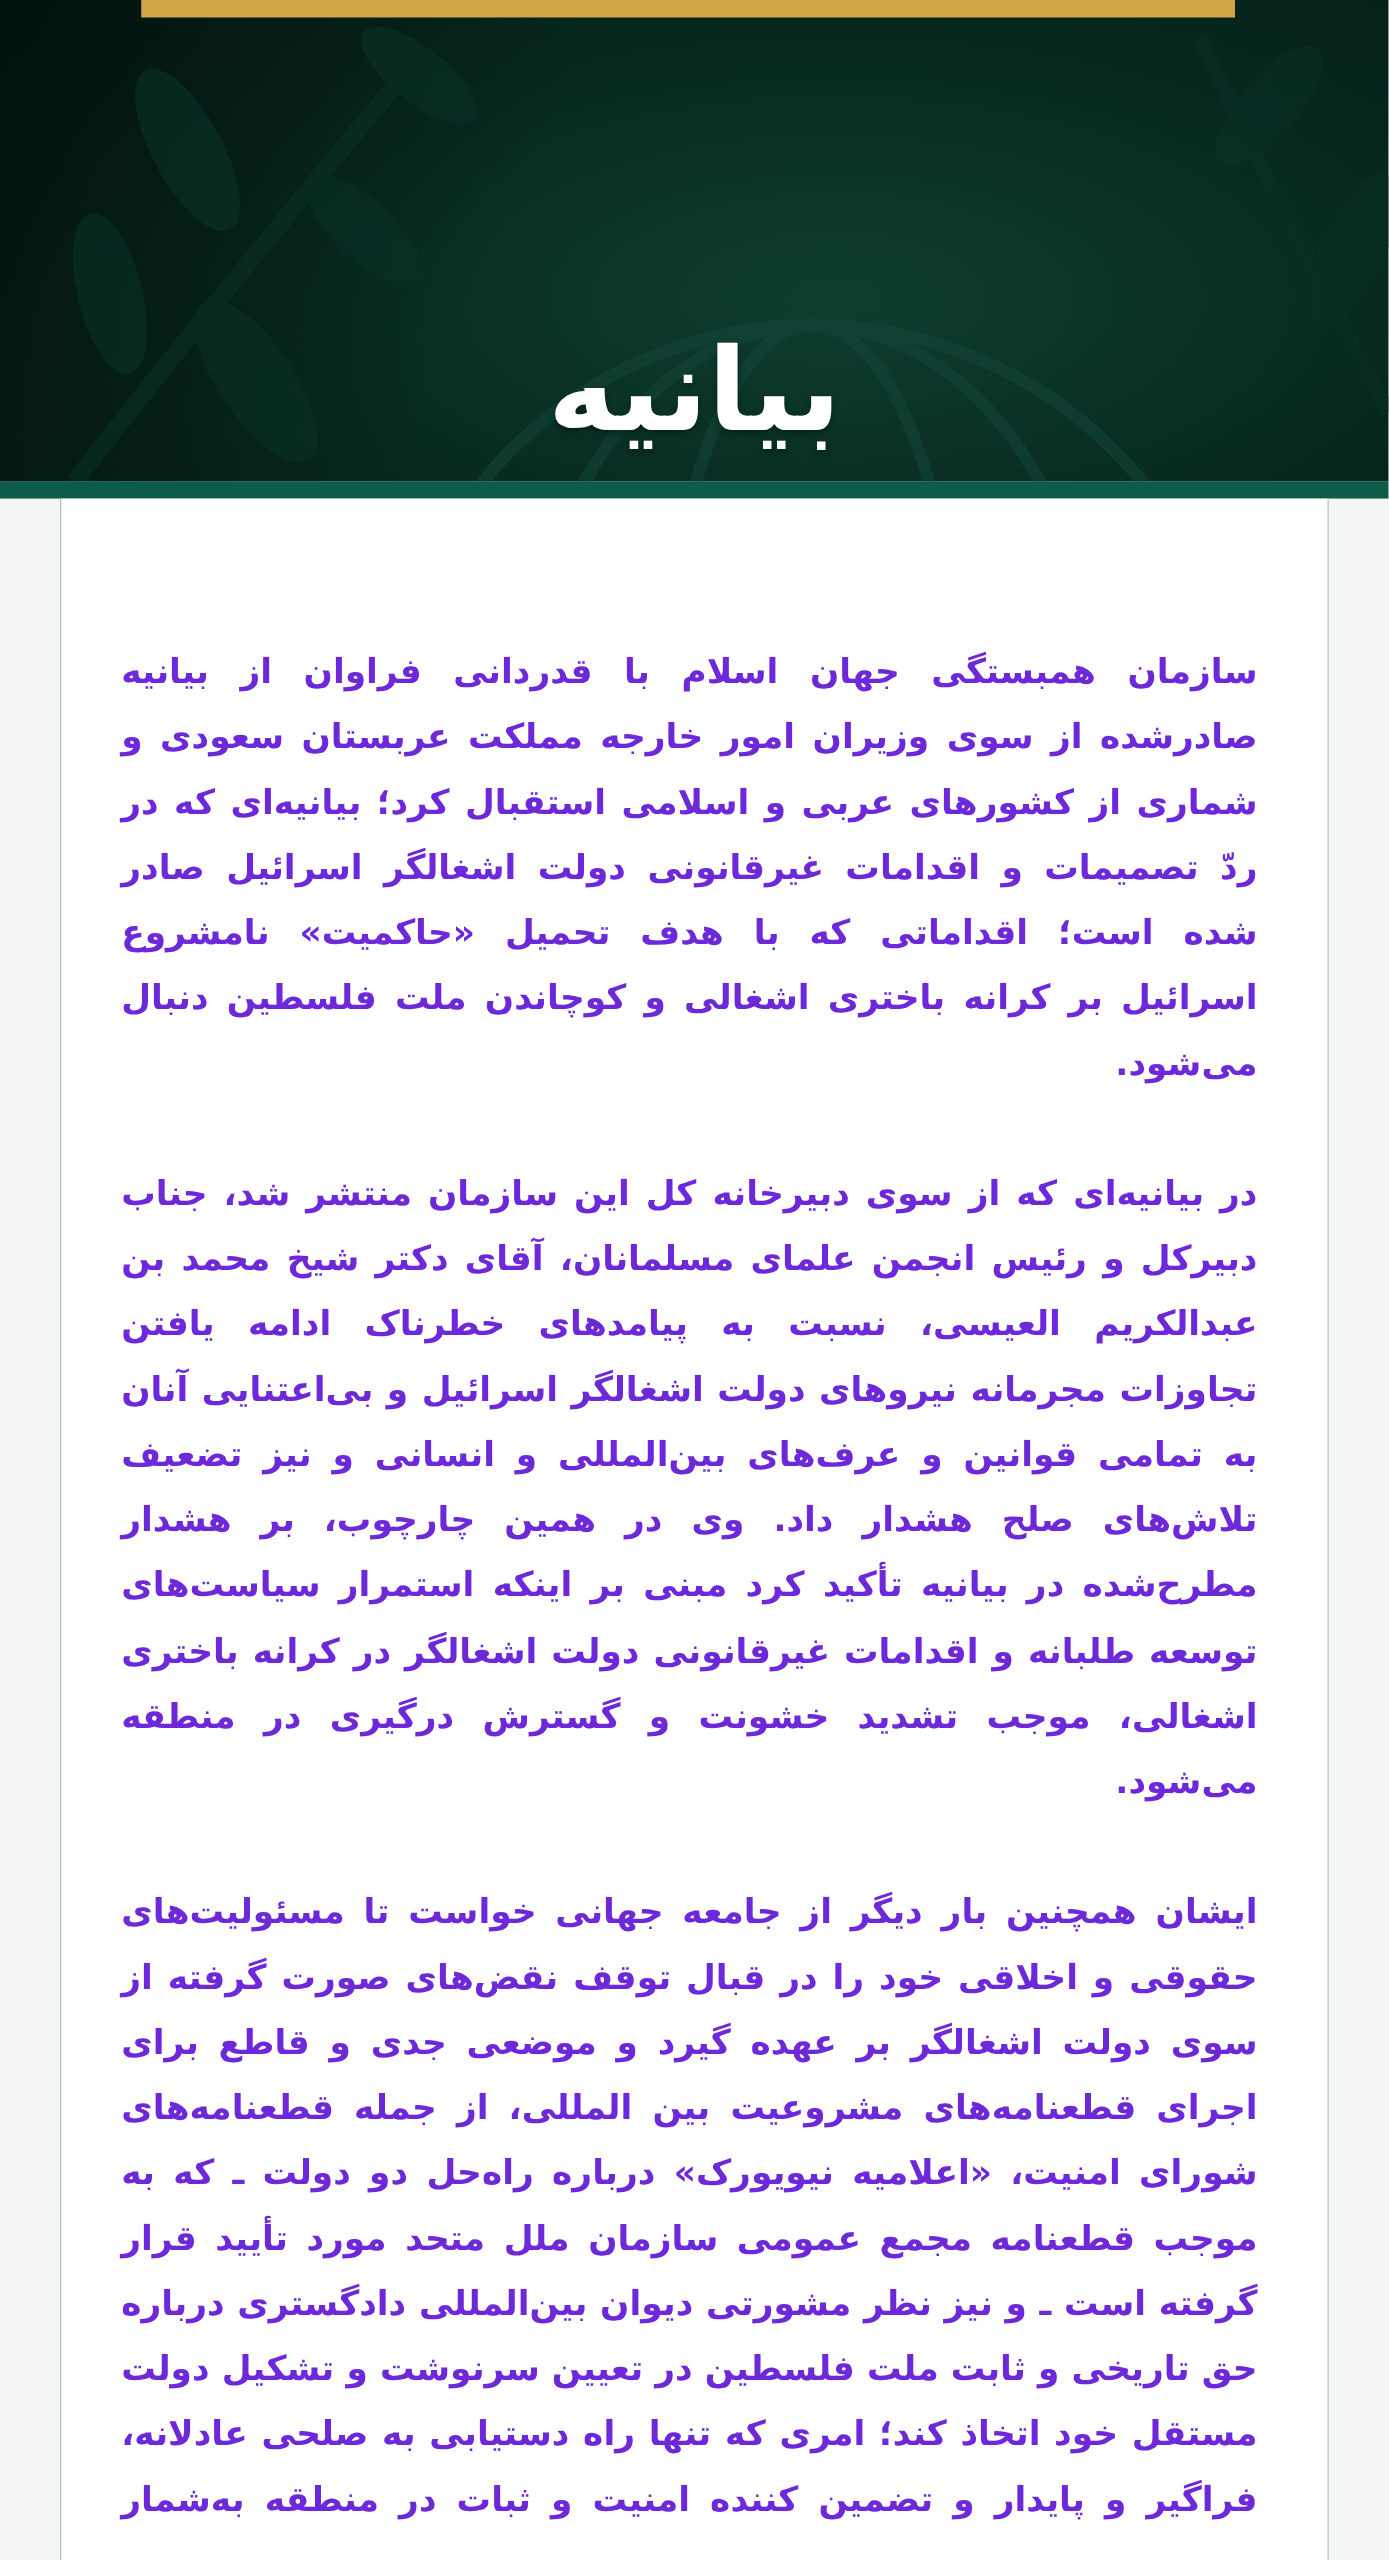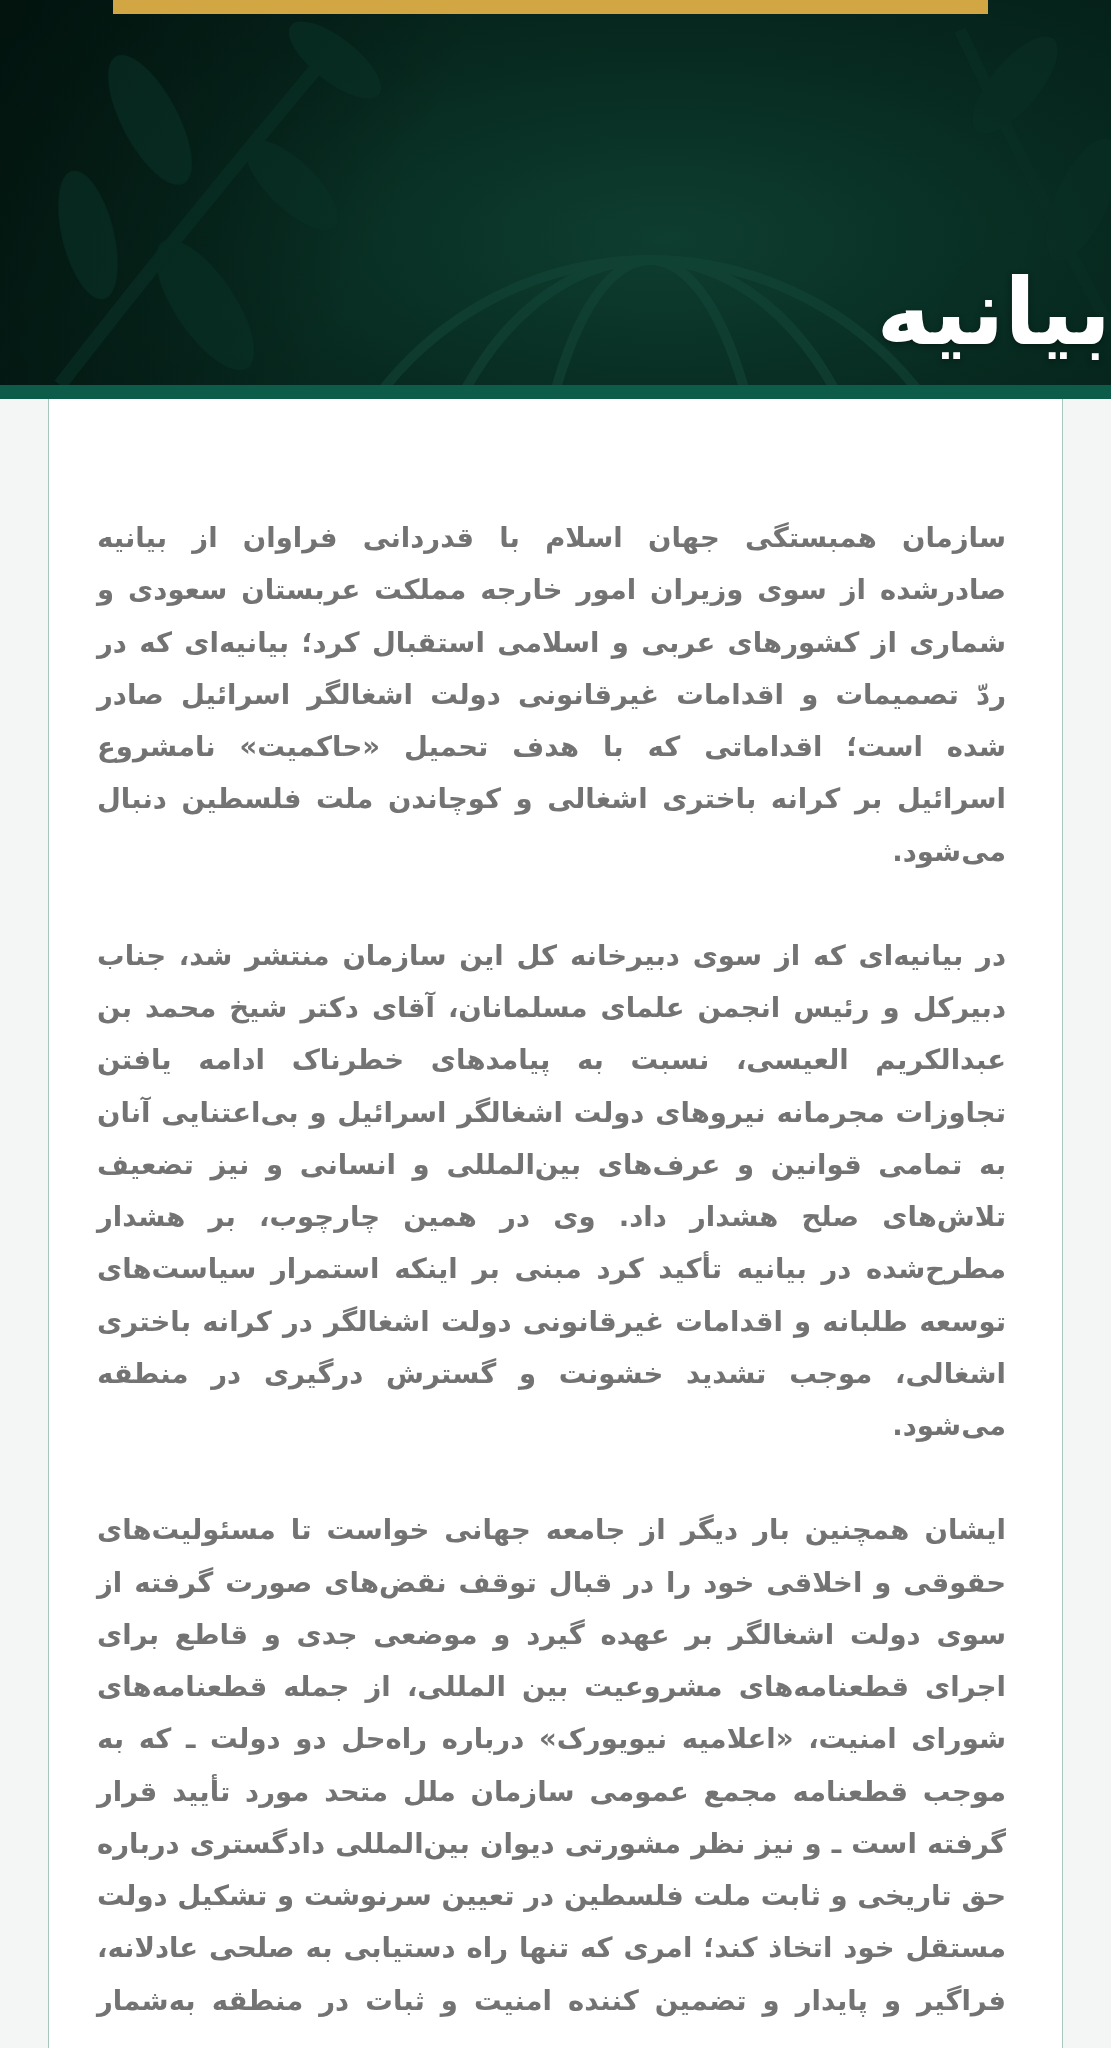--- a/index.html
+++ b/index.html
@@ -17,41 +17,41 @@
       linear-gradient(115deg, rgba(2,16,11,.75) 0%, rgba(2,16,11,0) 38%),
       radial-gradient(ellipse 75% 95% at 60% 62%, #0e3e30 0%, #07291f 55%, #041d17 100%);
   }
   .gold-bar {
     position:absolute; top:0; left:113px; width:875px; height:14px;
     background:#d2a642;
   }
   .banner-watermark { position:absolute; inset:0; width:100%; height:100%; }
   .banner-title {
     position:absolute; bottom:26px; left:0; width:100%;
-    margin:0; text-align:right; direction:rtl;
+    margin:0; text-align:center; direction:rtl;
     color:#ffffff; font-size:92px; font-weight:bold; line-height:1;
     text-shadow:0 2px 6px rgba(0,0,0,.35);
   }
 
   
   .teal-strip { flex:none; height:14px; background:#0d5c4a; }
 
   
   .content { flex:1; display:flex; justify-content:center; background:#f4f5f5; }
   .card {
     width:1015px; box-sizing:border-box; background:#ffffff;
     border-left:1px solid #a9c6bd; border-right:1px solid #a9c6bd;
     padding:112px 56px 0 48px; direction:rtl;
   }
   .salutation {
     margin:0 0 46px 0; font-size:31px; font-weight:bold; color:#101010;
     text-align:right;
   }
   .par {
-    margin:0 0 52px 0; font-size:27.5px; font-weight:bold; color:#737373;
+    margin:0 0 52px 0; font-size:27.5px; font-weight:bold; color:#6d28d9;
     line-height:1.9; text-align:justify; text-justify:inter-word;
   }
 </style>
 </head>
 <body>
 
 <div class="page">
 
   <header class="banner">
     <svg class="banner-watermark" viewBox="0 0 1111 385" preserveAspectRatio="none" aria-hidden="true">

